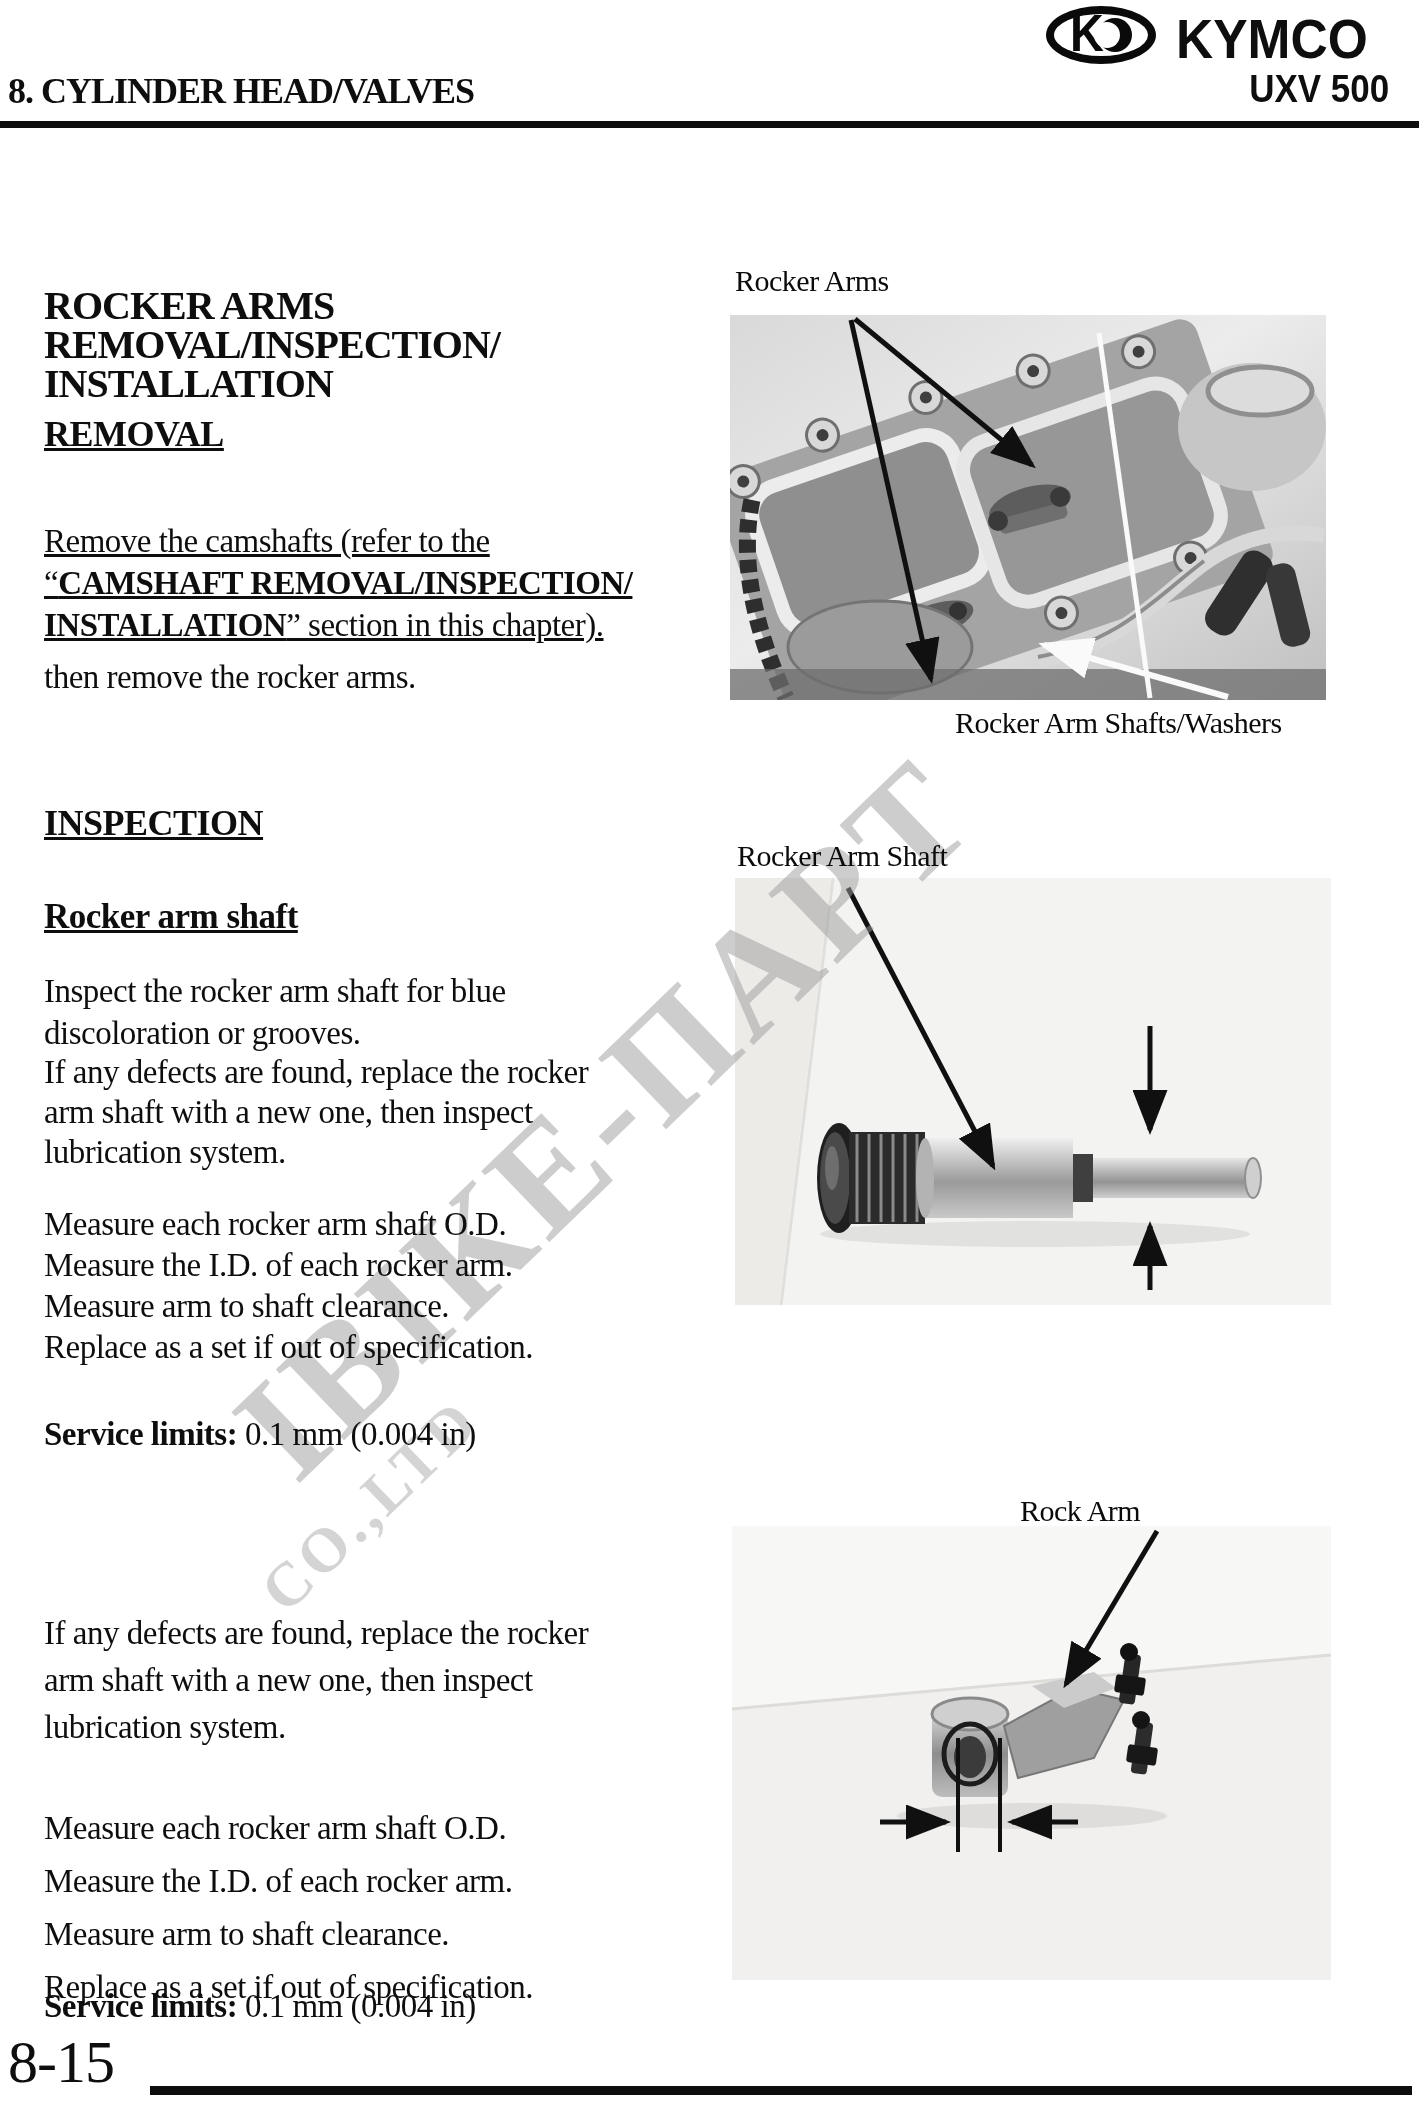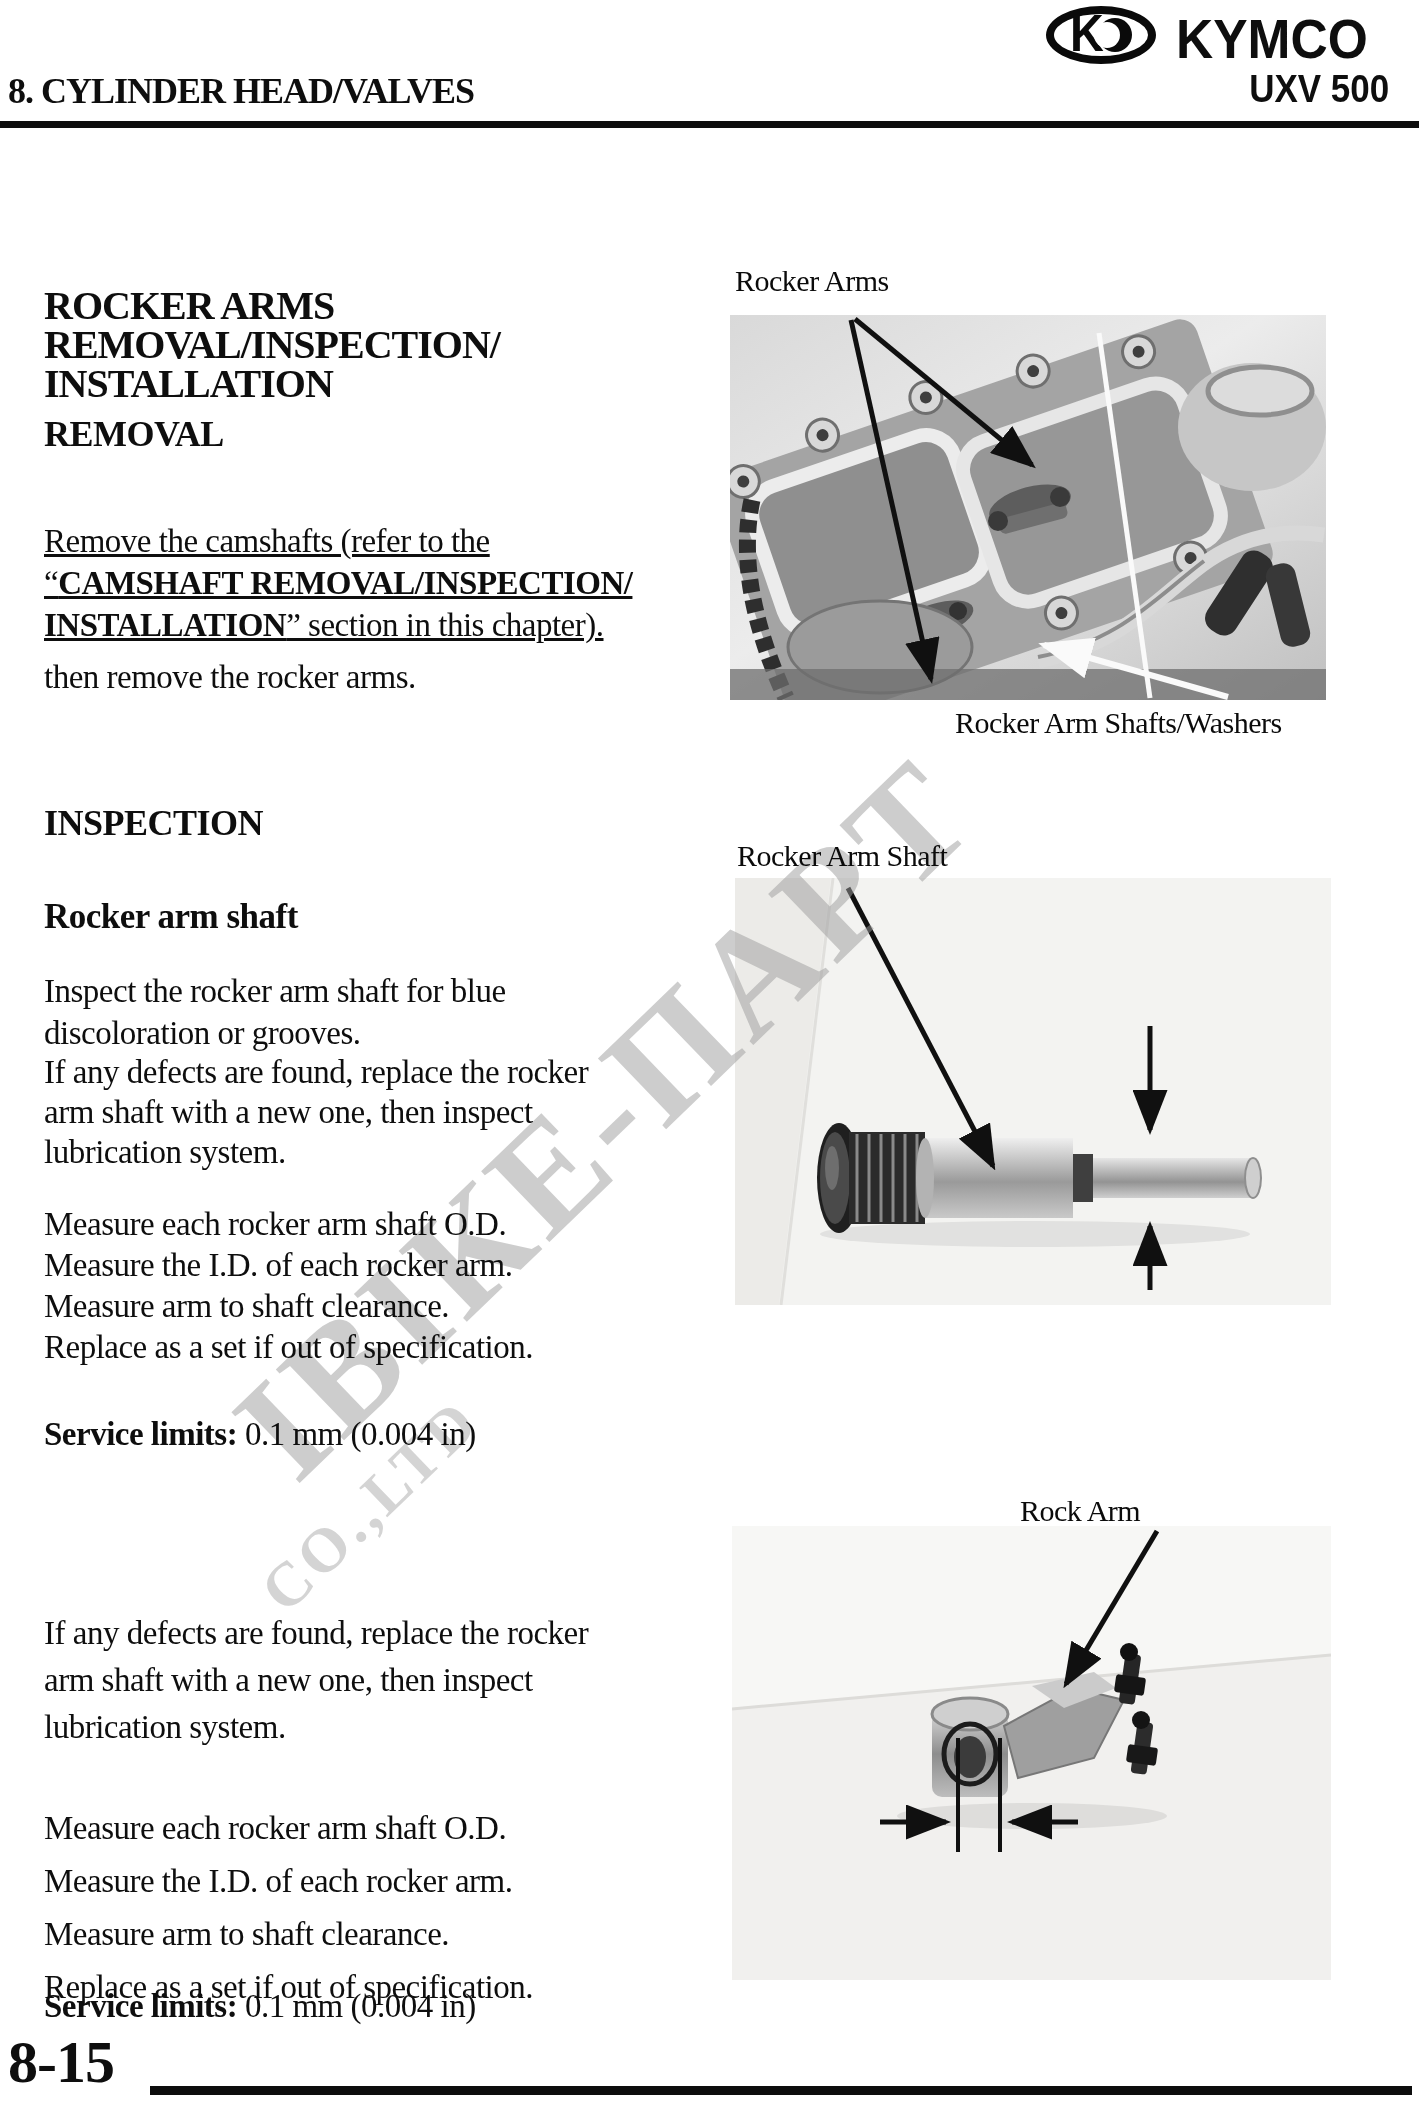--- a/index.html
+++ b/index.html
@@ -17,21 +17,21 @@
   #logo .k{position:absolute;left:22px;top:-2px;font-family:"Liberation Sans",sans-serif;font-weight:900;font-size:52px;line-height:58px;color:#0a0a0a;transform:scaleX(.9);}
   #logo .crescent{position:absolute;left:52px;top:12px;width:34px;height:34px;border-radius:50%;background:#0a0a0a;}
   #logo .crescent:after{content:"";position:absolute;left:-4px;top:4px;width:26px;height:26px;border-radius:50%;background:#fff;}
   #brand-text{left:1176px;top:6px;font-family:"Liberation Sans",sans-serif;font-weight:bold;font-size:56px;letter-spacing:0px;transform:scaleX(.92);transform-origin:left;z-index:10;}
   #model-text{right:30px;top:68px;font-family:"Liberation Sans",sans-serif;font-weight:bold;font-size:38px;transform:scaleX(.92);transform-origin:right;z-index:10;}
   
   .col{left:44px;z-index:10;}
   .line{display:block;}
   #section-title{top:286px;font-size:40px;font-weight:bold;letter-spacing:-1px;}
   #section-title .line{line-height:39px;}
-  .subhead{font-size:36px;font-weight:bold;letter-spacing:-0.5px;}
+  .subhead{font-size:36px;font-weight:bold;letter-spacing:-0.5px;text-decoration:underline;}
   #removal-heading{top:413px;}
   #inspection-heading{top:802px;}
   #rocker-arm-shaft-heading{top:897px;font-size:35px;}
   .body-text{font-size:33px;letter-spacing:-0.5px;}
   .body-text .line{line-height:42px;}
   #para-camshaft{top:520px;text-decoration:underline;}
   #para-remove-shafts{top:656px;}
   #para-inspect-shaft{top:970px;}
   #para-defects-1{top:1052px;}
   #para-defects-1 .line{line-height:40px;}
@@ -39,21 +39,21 @@
   #measure-list-1 .line{line-height:41px;}
   #service-limits-1{top:1416px;}
   #para-inspect-bore{top:1484px;}
   #para-defects-2{top:1610px;}
   #para-defects-2 .line{line-height:47px;}
   #measure-list-2{top:1802px;}
   #measure-list-2 .line{line-height:53px;}
   #service-limits-2{top:1988px;}
   .bold{font-weight:bold;}
   
-  #page-number{left:8px;top:2028px;font-size:60px;font-weight:bold;letter-spacing:-1px;z-index:10;}
+  #page-number{left:8px;top:2028px;font-size:60px;font-weight:normal;letter-spacing:-1px;z-index:10;}
   #footer-rule{left:150px;top:2086px;width:1262px;height:9px;background:#0d0d0d;z-index:10;}
   
   .photo{z-index:1;}
   .photo svg{display:block;}
   #photo-cylinder-head{left:730px;top:315px;}
   #photo-shaft{left:735px;top:878px;}
   #photo-rocker-arm{left:732px;top:1526px;}
   .photo-label{font-size:30px;letter-spacing:-0.5px;z-index:10;color:#0b0b0b;}
   #label-rocker-arms{left:735px;top:264px;}
   #label-shafts-washers{left:955px;top:706px;}

